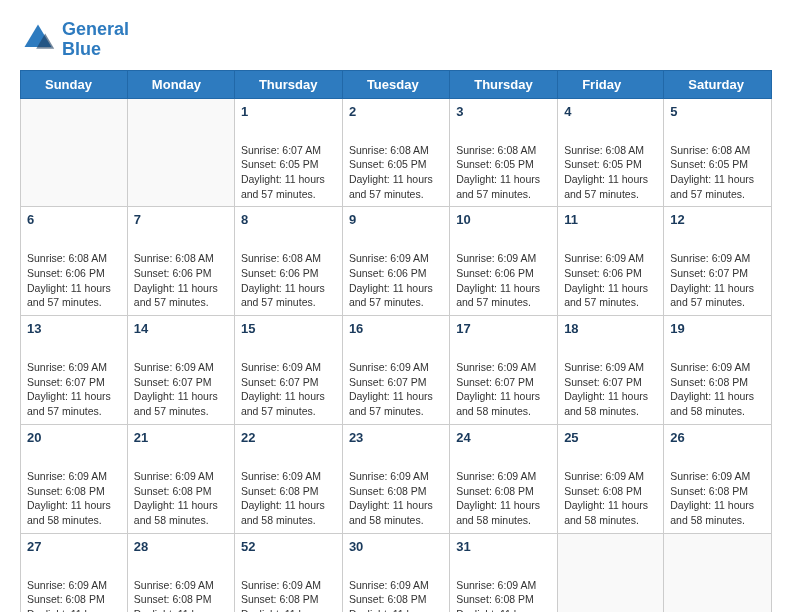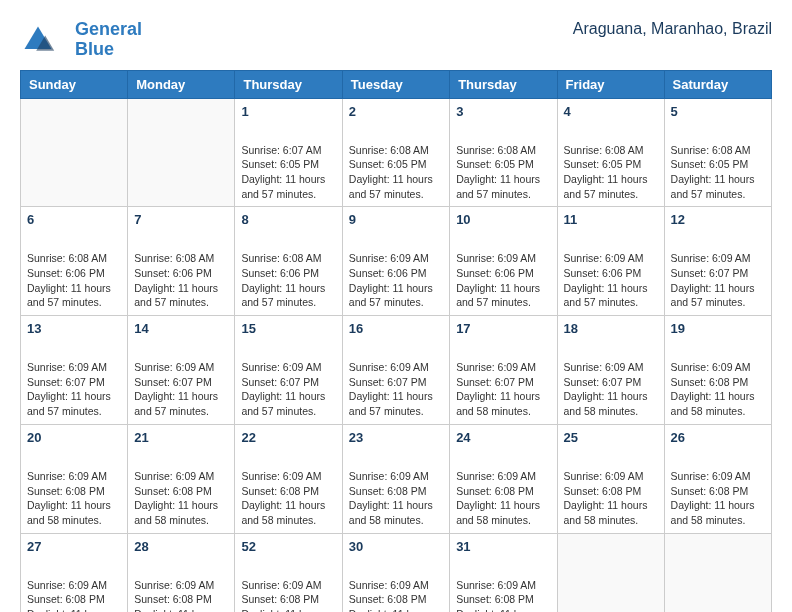--- a/index.html
+++ b/index.html
@@ -11,22 +11,21 @@
       padding: 20px;
     }
     .header {
       display: flex;
       justify-content: space-between;
       align-items: flex-start;
       margin-bottom: 10px;
     }
     .logo {
       display: flex;
-      align-items: center;
-      gap: 19px;
+      gap: 6px;
     }
     .logo-text {
       font-size: 18px;
       font-weight: bold;
       color: #1a3a5c;
       line-height: 1.1;
     }
     .logo-text span {
       color: #2e7bbf;
     }
@@ -48,21 +47,21 @@
     }
     .calendar {
       width: 100%;
       border-collapse: collapse;
       border: 1px solid #ccc;
     }
     .calendar th {
       background: #2e7bbf;
       color: #fff;
       text-align: left;
-      padding: 6px 8px;
+      padding: 6px 24px;
       font-size: 13px;
       border: 1px solid #2168a8;
     }
     .calendar td {
       vertical-align: top;
       padding: 5px 6px;
       border: 1px solid #ccc;
       font-size: 11px;
       color: #333;
       width: 108px;
@@ -96,21 +95,20 @@
     <svg class="logo-icon" viewBox="0 0 40 40">
       <polygon points="20,5 35,30 5,30" fill="#2e7bbf"></polygon>
       <polygon points="28,15 38,32 18,32" fill="#1a3a5c" opacity="0.6"></polygon>
     </svg>
     <div class="logo-text">
       <div><span>General</span></div>
       <div><span style="color:#2e7bbf">Blue</span></div>
     </div>
   </div>
   <div class="title-block">
-    <div class="subtitle">Araguana, Maranhao, Brazil</div>
   </div>
 </div>
 
 <table class="calendar">
   <thead>
     <tr>
     <th>Sunday</th>
         <th>Monday</th>
         <th>Thursday</th>
         <th>Tuesday</th>

